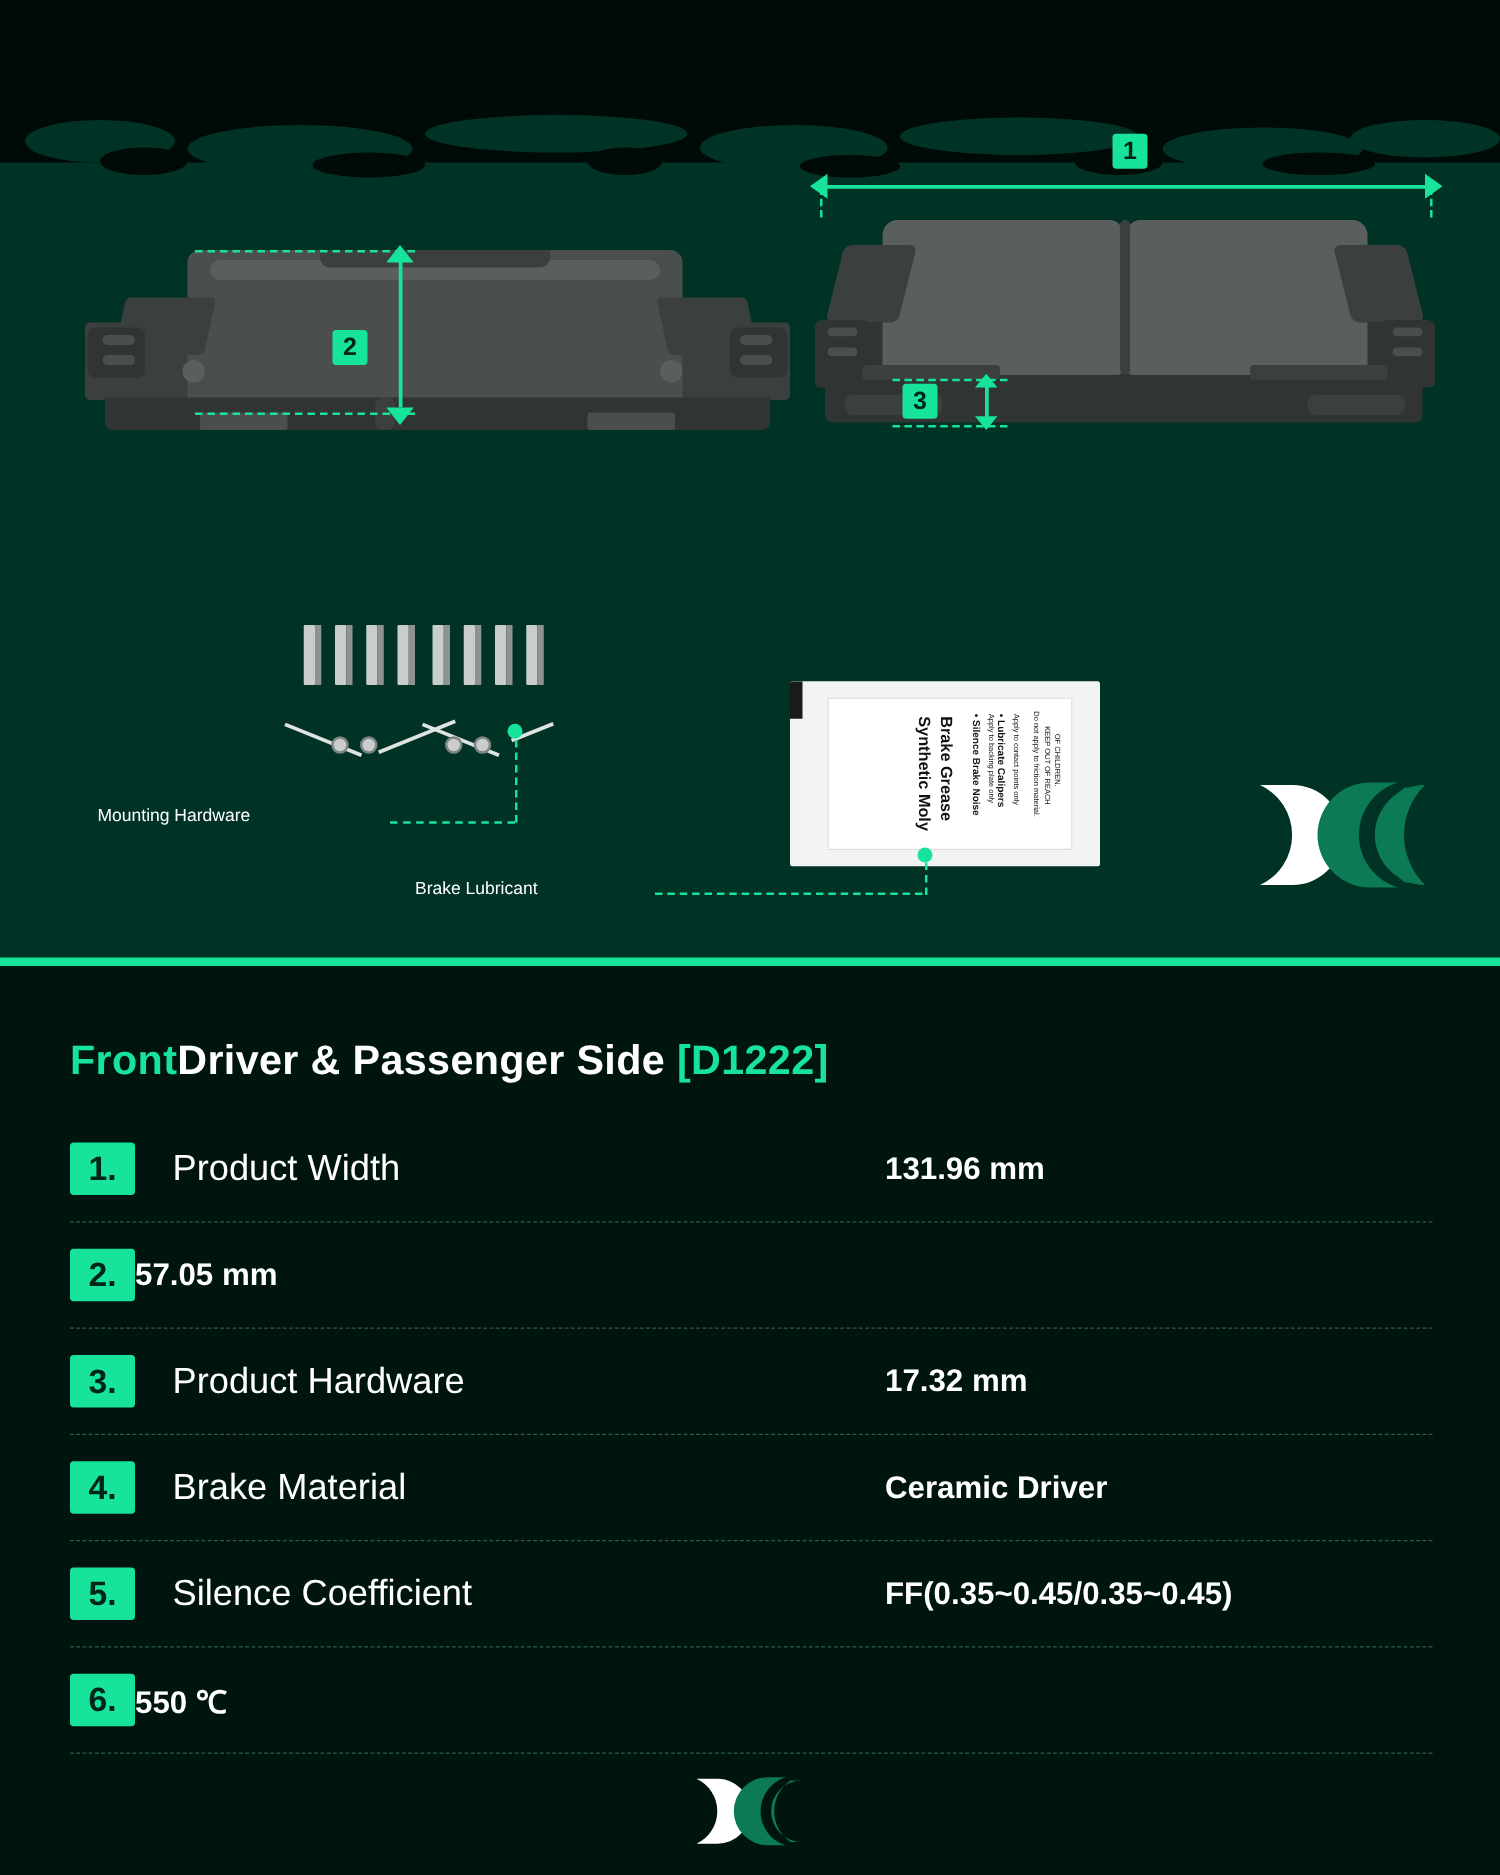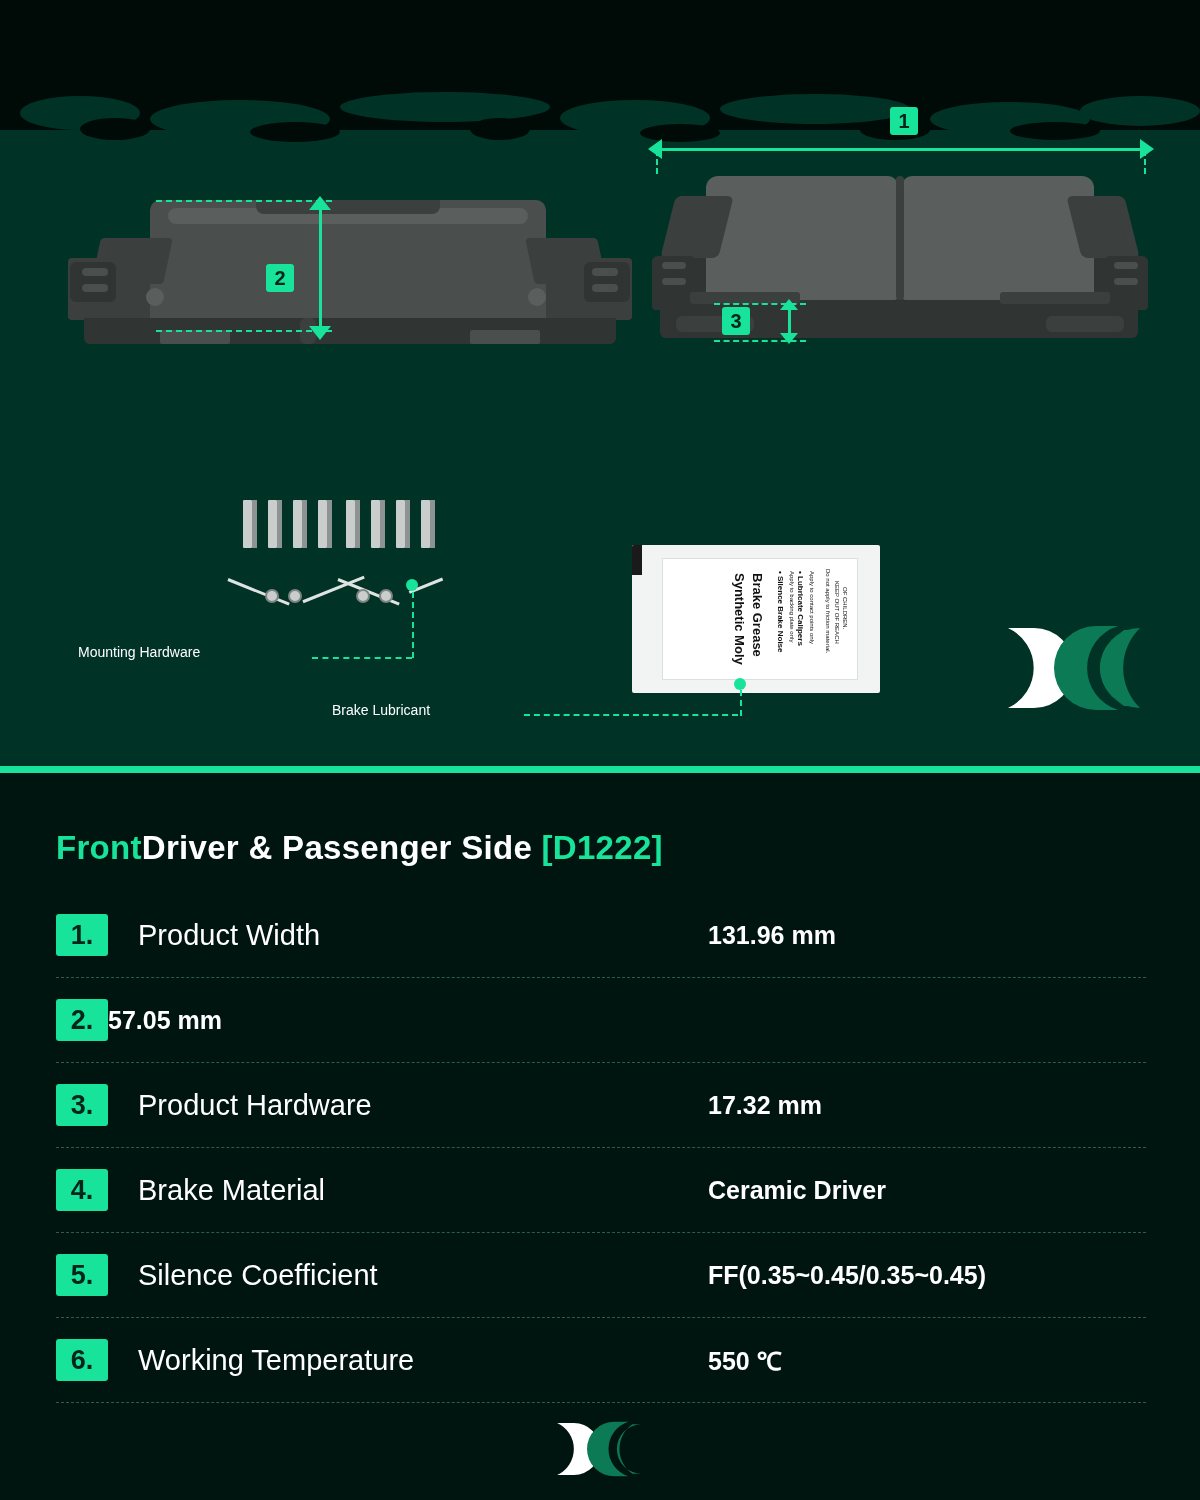--- a/index.html
+++ b/index.html
@@ -429,21 +429,20 @@
     </div>
 
     <div class="row">
       <div class="row-num">5.</div>
       <div class="row-label">Silence Coefficient</div>
       <div class="row-value">FF(0.35~0.45/0.35~0.45)</div>
     </div>
 
     <div class="row">
       <div class="row-num">6.</div>
-      <div class="row-label">Working Temperature</div>
       <div class="row-value">550 ℃</div>
     </div>
 
   </div>
 
   <div class="footer-logo">
     <svg width="96" height="62" viewBox="0 0 148 92">
       <path d="M8 6 L34 6 A40 40 0 0 1 34 86 L8 86 A44 44 0 0 0 8 6 Z" fill="#ffffff"></path>
       <path d="M138 8 A38 38 0 0 0 138 84 L124 84 A46 46 0 0 1 124 8 Z" fill="#0b7a55"></path>
       <path d="M96 4 A42 42 0 0 0 96 88 L118 88 A44 44 0 0 1 118 4 Z" fill="#0b7a55"></path>

